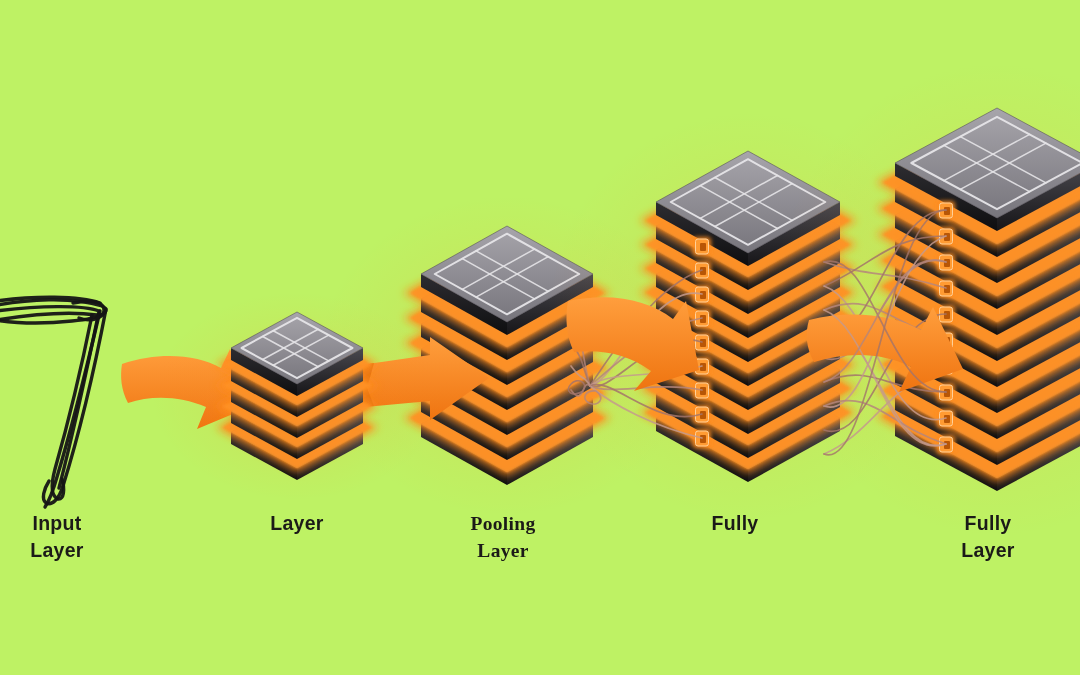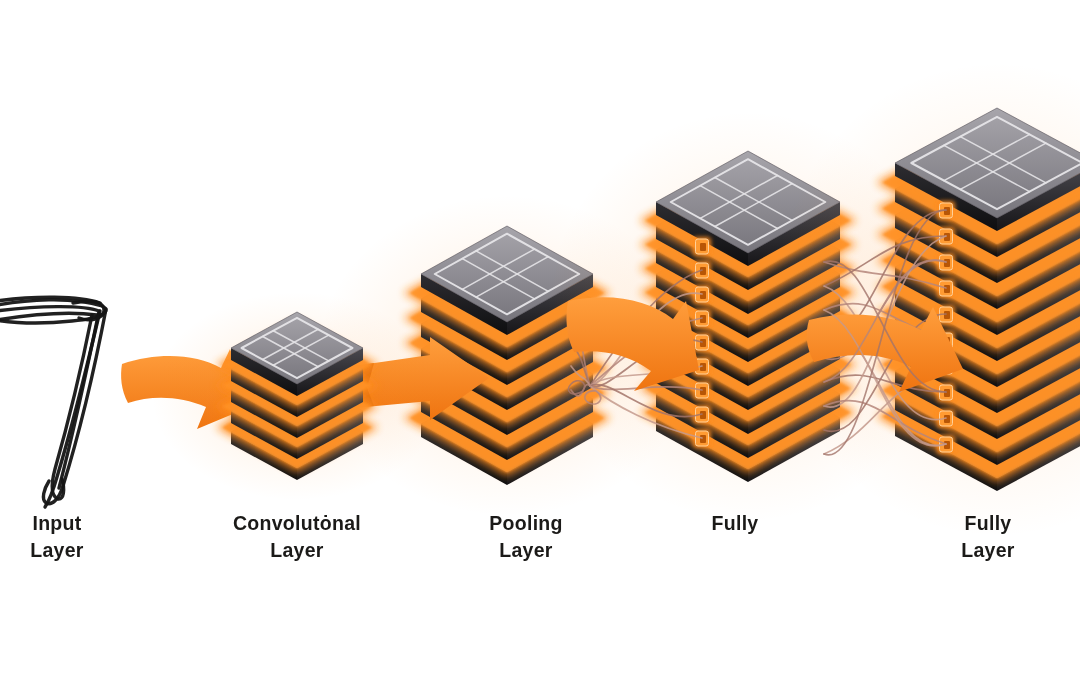--- a/index.html
+++ b/index.html
@@ -1,16 +1,16 @@
 <!DOCTYPE html>
 <html><head>
 <meta charset="utf-8">
 <style>
   html,body{margin:0;padding:0;background:#ECEAE5;}
-  .scene{position:relative;width:1080px;height:675px;background:#ffffff;overflow:hidden;
+  .scene{position:relative;width:1080px;height:675px;background:#bef264;overflow:hidden;
          font-family:"Liberation Sans",sans-serif;}
   #scene{position:absolute;left:0;top:0;}
   .stage-label{position:absolute;top:510px;transform:translateX(-50%);text-align:center;
     font-weight:700;font-size:19.5px;line-height:27px;color:#1B1A18;letter-spacing:.3px;white-space:nowrap;}
   .stage-label span{display:block;}
 </style>
 </head>
 <body>
 
 <div class="scene">
@@ -352,24 +352,23 @@
         <path d="M 824 382 C 872 368, 888 242, 946 262" fill="none" stroke="#B5867B" stroke-width="1.7" stroke-linecap="round" opacity="0.8"></path>
         <path d="M 824 454 C 872 472, 888 210, 946 210" fill="none" stroke="#A3746A" stroke-width="1.7" stroke-linecap="round" opacity="0.8"></path>
       </g>
     </svg>
 
   <div class="stage-label" style="left: 57px;">
     <span>Input</span>
     <span>Layer</span>
   </div>
   <div class="stage-label" style="left: 297px;">
-    <span>Convolutȯnal</span>
     <span>Layer</span>
   </div>
-  <div class="stage-label" style="left: 526px;">
+  <div class="stage-label" style="left: 503px; font-family: Liberation Serif, serif;">
     <span>Pooling</span>
     <span>Layer</span>
   </div>
   <div class="stage-label" style="left: 735px;">
     <span>Fully</span>
   </div>
   <div class="stage-label" style="left: 988px;">
     <span>Fully</span>
     <span>Layer</span>
   </div>

